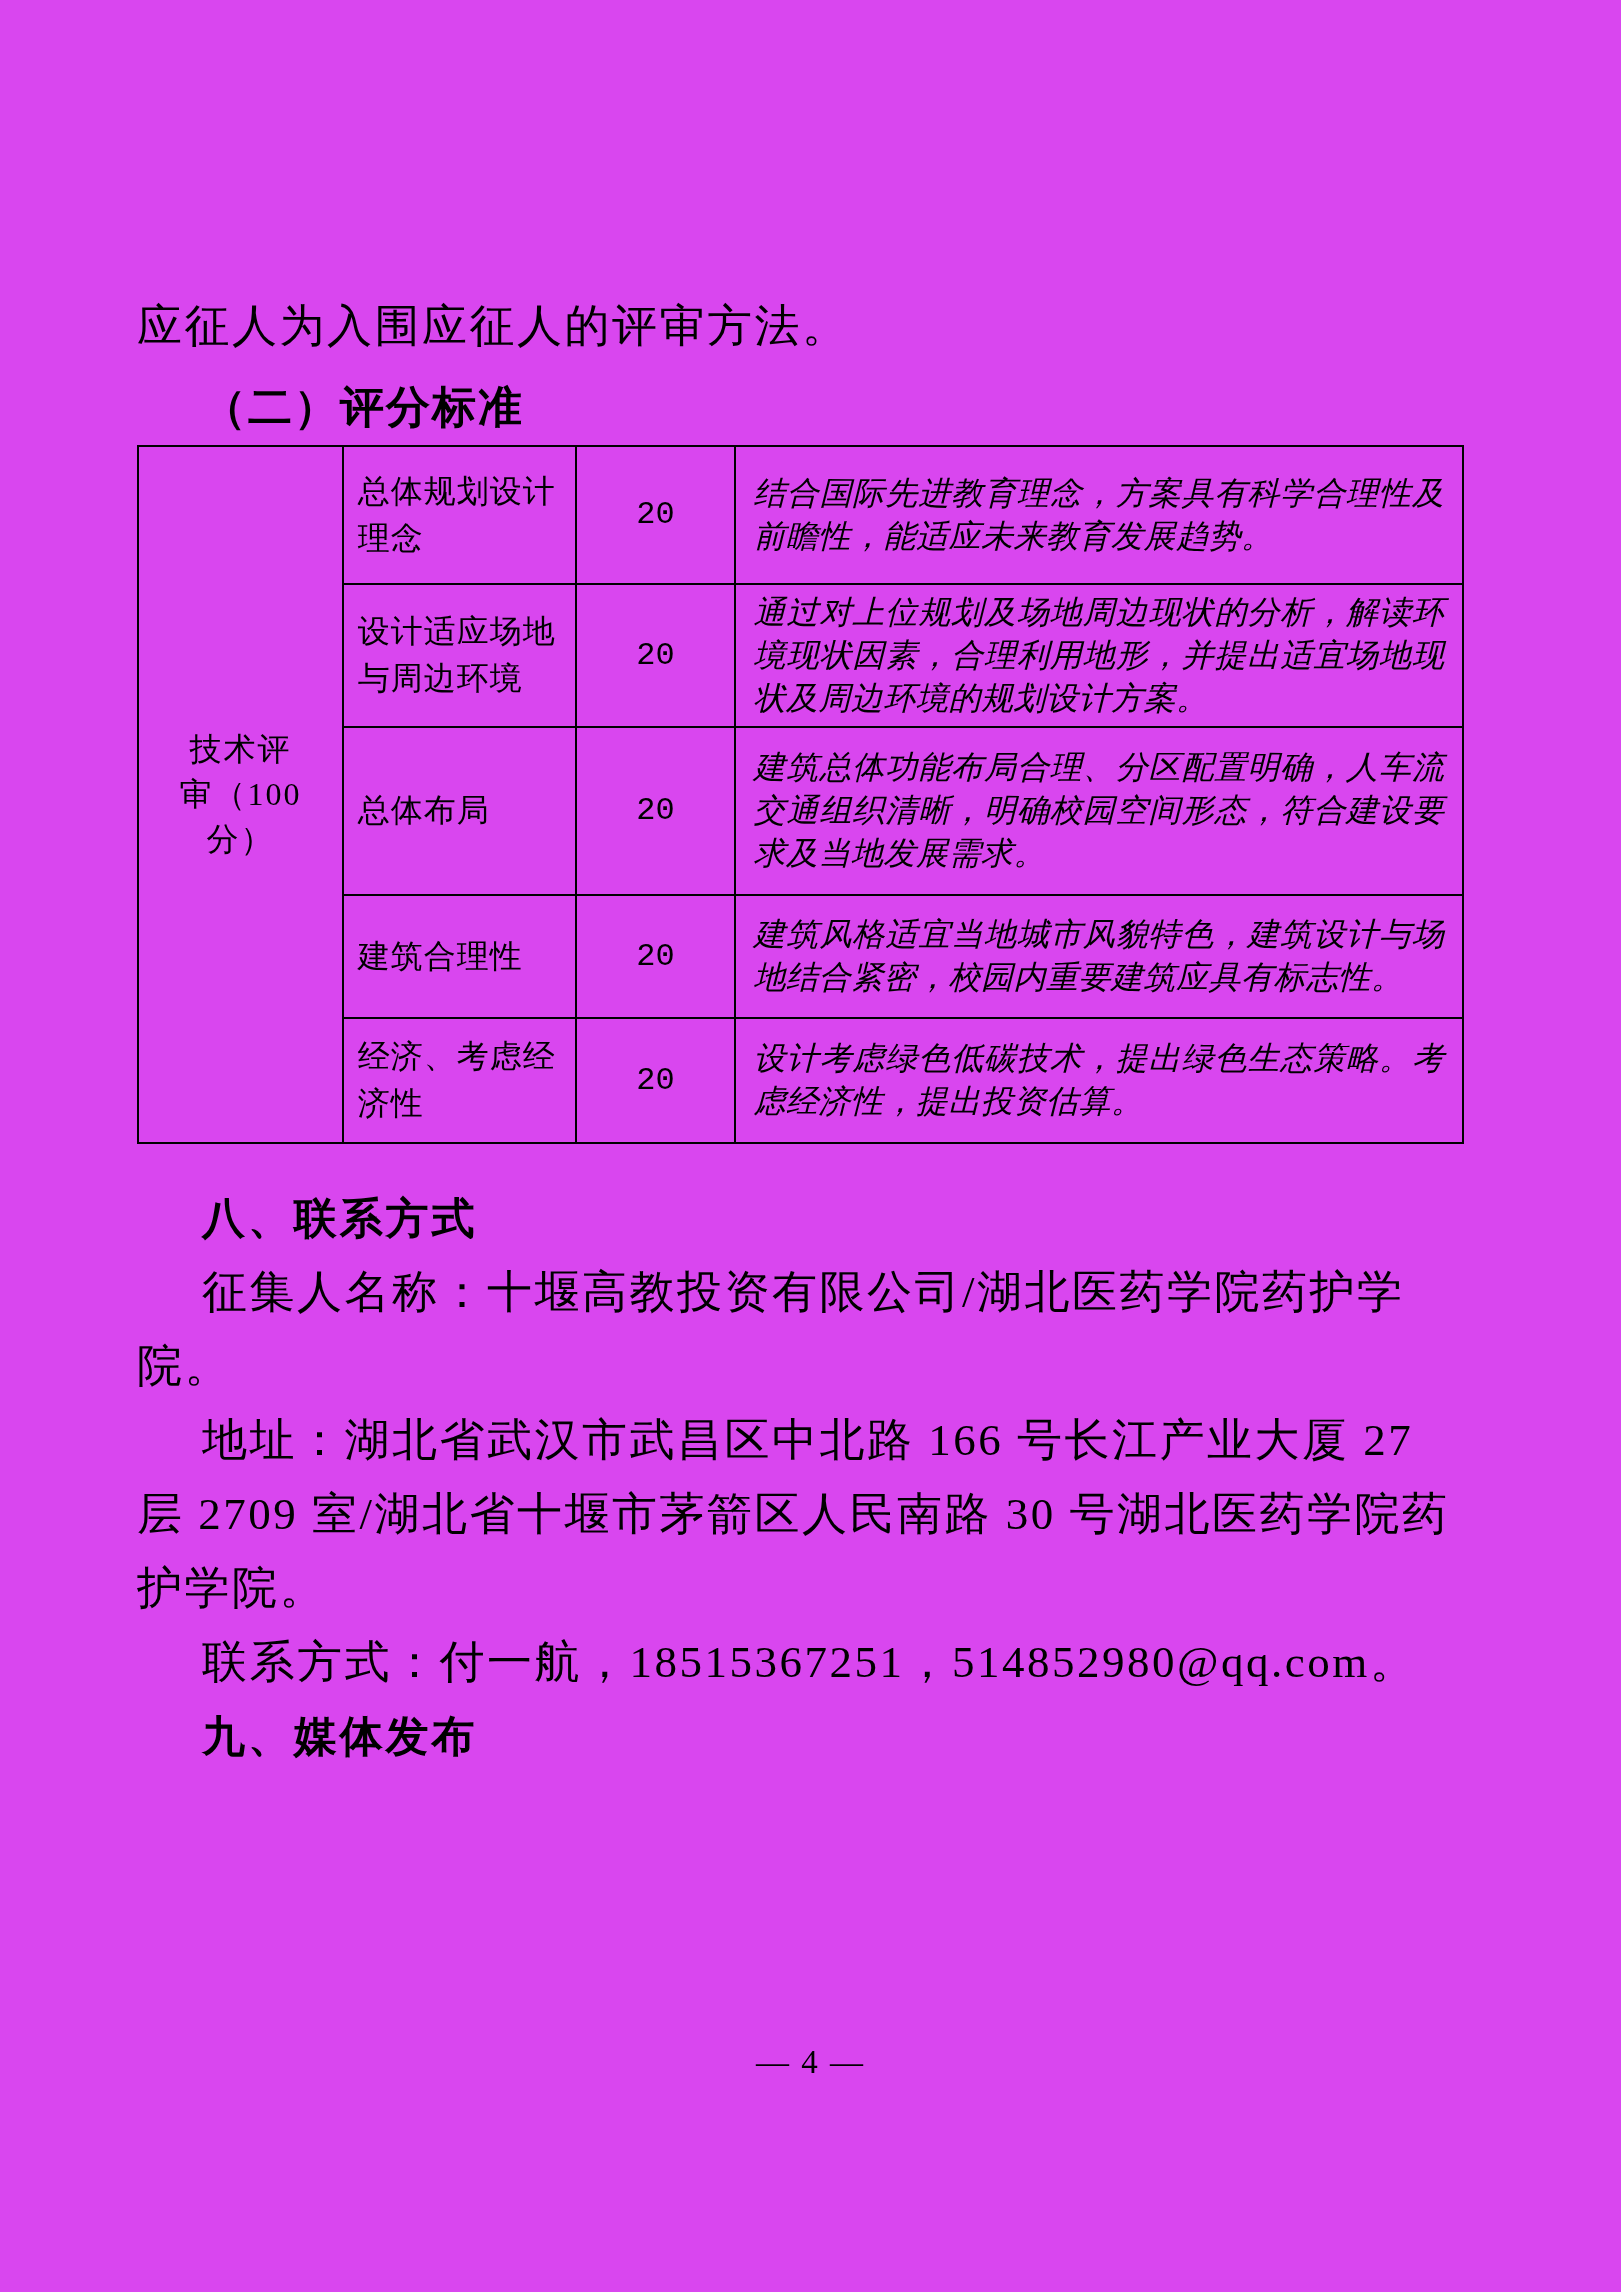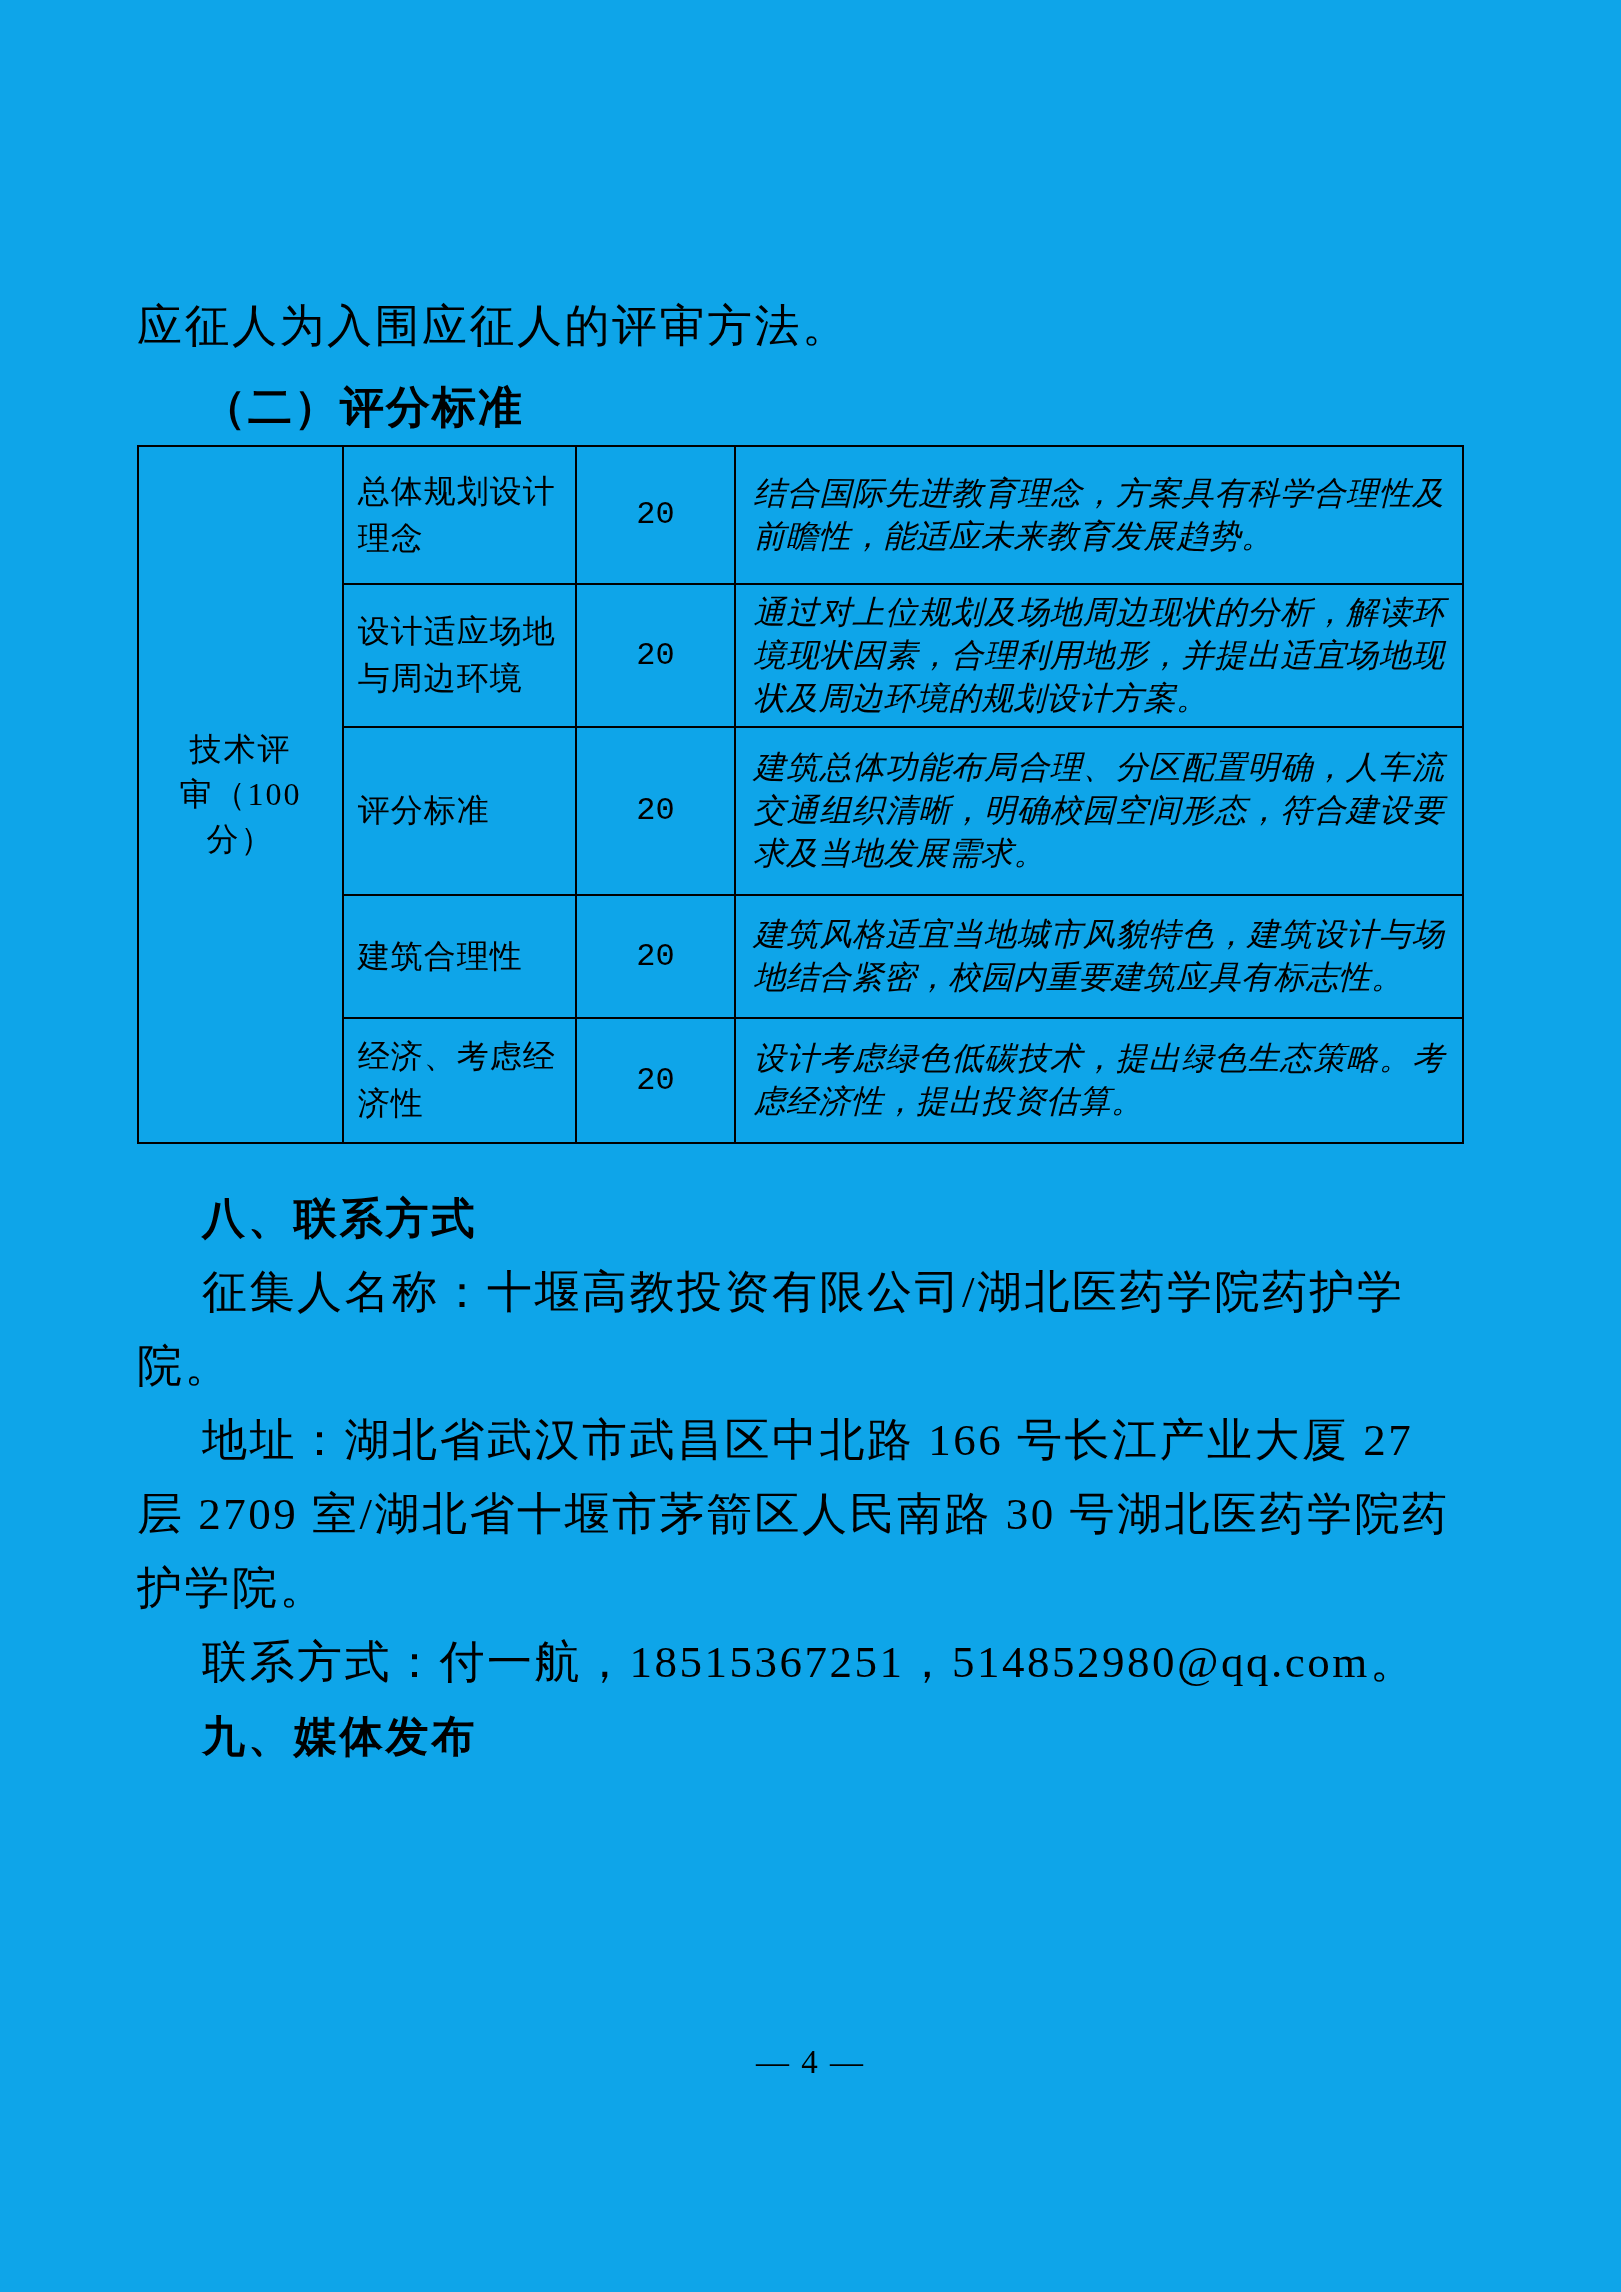--- a/index.html
+++ b/index.html
@@ -1,21 +1,21 @@
 <!DOCTYPE html>
 <html><head>
 <meta charset="utf-8">
 <style>
   * { margin: 0; padding: 0; box-sizing: border-box; }
   html, body { background: #ffffff; }
   .page {
     position: relative;
     width: 1621px;
     height: 2293px;
-    background: #0ea5e9;
+    background: #d946ef;
     color: #000000;
     font-family: "Liberation Serif", "DejaVu Serif", serif;
     overflow: hidden;
   }
   .content {
     padding: 289px 159px 0 137px;
   }
   .par {
     font-size: 45px;
     line-height: 74px;
@@ -113,21 +113,21 @@
             <td class="c-name">总体规划设计理念</td>
             <td class="c-score">20</td>
             <td class="c-desc">结合国际先进教育理念，方案具有科学合理性及前瞻性，能适应未来教育发展趋势。</td>
           </tr>
           <tr class="row-1">
             <td class="c-name">设计适应场地与周边环境</td>
             <td class="c-score">20</td>
             <td class="c-desc">通过对上位规划及场地周边现状的分析，解读环境现状因素，合理利用地形，并提出适宜场地现状及周边环境的规划设计方案。</td>
           </tr>
           <tr class="row-2">
-            <td class="c-name">评分标准</td>
+            <td class="c-name">总体布局</td>
             <td class="c-score">20</td>
             <td class="c-desc">建筑总体功能布局合理、分区配置明确，人车流交通组织清晰，明确校园空间形态，符合建设要求及当地发展需求。</td>
           </tr>
           <tr class="row-3">
             <td class="c-name">建筑合理性</td>
             <td class="c-score">20</td>
             <td class="c-desc">建筑风格适宜当地城市风貌特色，建筑设计与场地结合紧密，校园内重要建筑应具有标志性。</td>
           </tr>
           <tr class="row-4">
             <td class="c-name">经济、考虑经济性</td>

